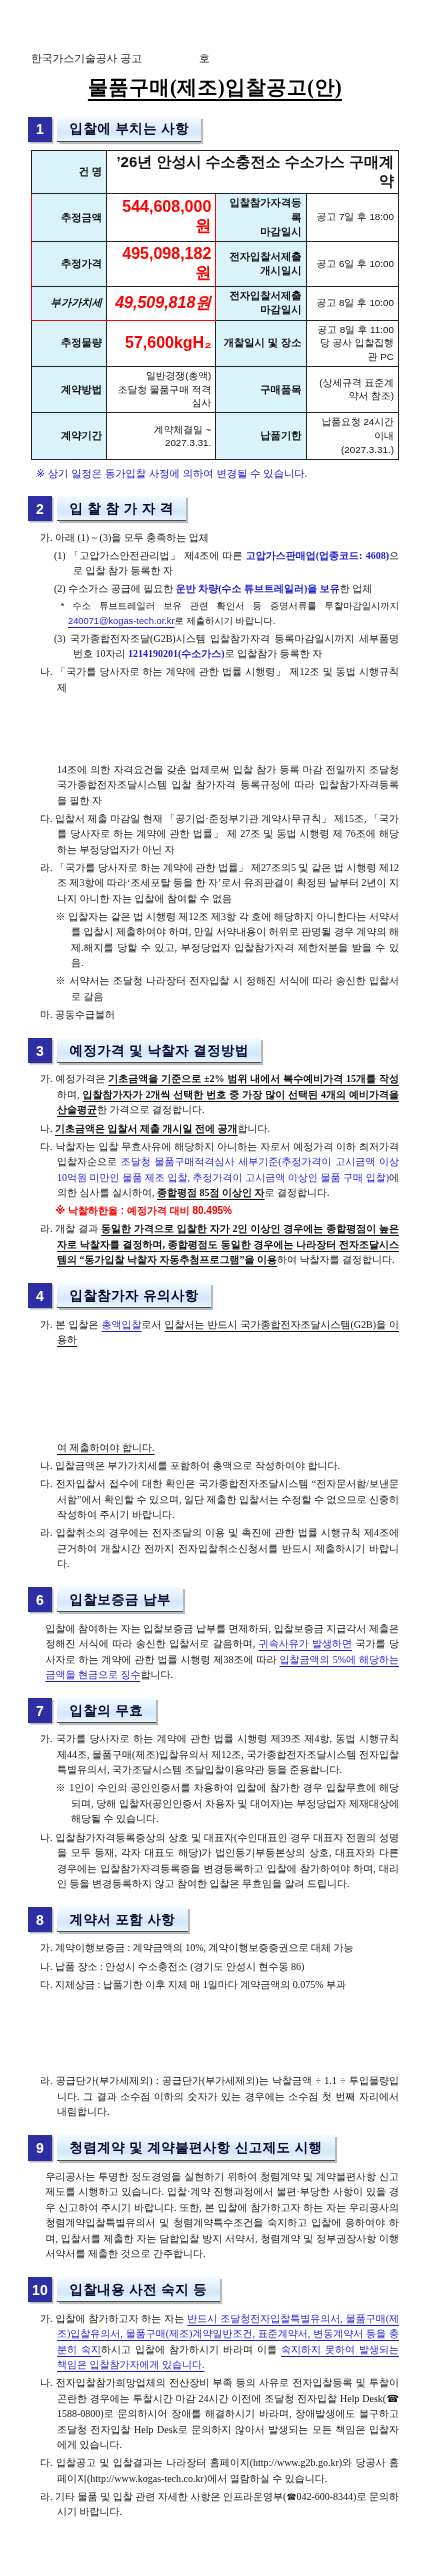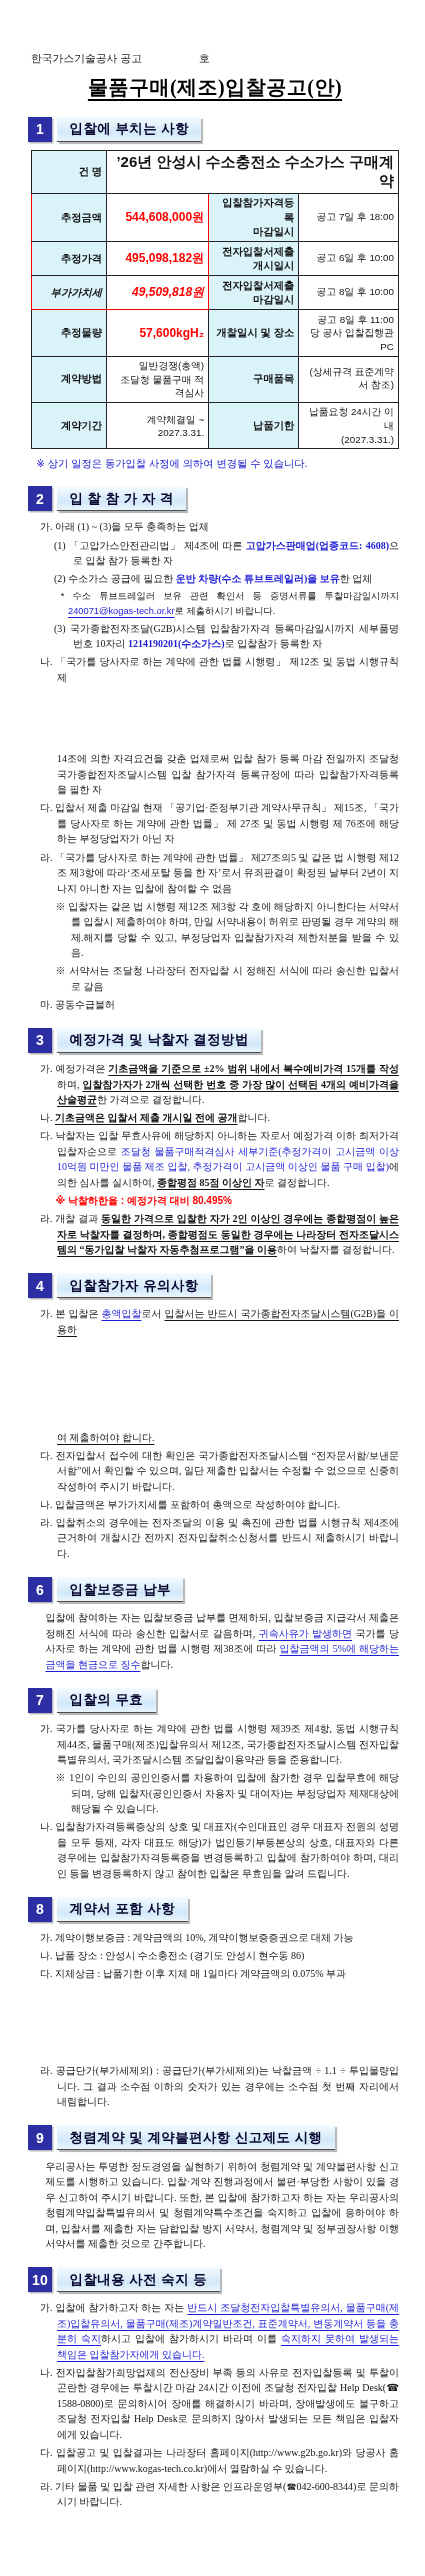--- a/index.html
+++ b/index.html
@@ -23,21 +23,21 @@
     border-bottom:1.5px solid #4c4c4c;box-shadow:2.1px 2.1px 0 #b9b9b9;}
   
   table.bid{width:100%;border-collapse:collapse;font-family:"Liberation Sans","DejaVu Sans",sans-serif;border:1px solid #111;}
   table.bid th,table.bid td{border:0.8px solid #222;text-align:right;vertical-align:middle;padding:2.1px 4.1px;}
   table.bid tr{height:29px;}
   table.bid tr.r1{height:27px;}
   .lbl{background:#d9f3f9;font-weight:bold;font-size:10.3px;width:66px;}
   .lbl2{background:#d9f3f9;font-weight:bold;font-size:10.3px;width:81px;}
   .val{font-size:9.8px;}
   .subject{font-weight:bold;font-size:15px;}
-  .money{color:#ff0000;font-weight:bold;font-size:12px;}
+  .money{color:#ff0000;font-weight:bold;font-size:16px;}
   .pre{white-space:pre-line;line-height:1.4;}
   .rt{border-top:1.5px solid #ff0000 !important;}
   .rb{border-bottom:1.5px solid #ff0000 !important;font-style:italic;}
   .rl{border-left:1.5px solid #ff0000 !important;}
   .rr{border-right:1.5px solid #ff0000 !important;}
   .tbl-note{margin:7.2px 0 0 5.2px;font-family:"Liberation Sans","DejaVu Sans",sans-serif;font-size:10.3px;color:#1414cc;}
   
   .blk{font-size:10px;line-height:1.55;text-align:justify;margin:2.6px 0;}
   .h0{padding-left:26px;text-indent:-17px;}
   .h0c{padding-left:26px;}
@@ -160,22 +160,22 @@
   <div class="sec-hdr">
     <div class="sec-num">4</div>
     <div class="sec-title">입찰참가자 유의사항</div>
   </div>
   <div>
       <div class="blk h0"><span>가. 본 입찰은 </span><span class="blueu">총액입찰</span><span>로서 </span><span class="u">입찰서는 반드시 국가종합전자조달시스템(G2B)을 이용하</span></div>
     </div>
   <div class="pgap" style="height:87px"></div>
   <div>
       <div class="blk h0c"><span class="u">여 제출하여야 합니다.</span></div>
+      <div class="blk h0"><span>나. 입찰금액은 부가가치세를 포함하여 총액으로 작성하여야 합니다.</span></div>
       <div class="blk h0"><span>다. 전자입찰서 접수에 대한 확인은 국가종합전자조달시스템 “전자문서함/보낸문서함”에서 확인할 수 있으며, 일단 제출한 입찰서는 수정할 수 없으므로 신중히 작성하여 주시기 바랍니다.</span></div>
-      <div class="blk h0"><span>나. 입찰금액은 부가가치세를 포함하여 총액으로 작성하여야 합니다.</span></div>
       <div class="blk h0"><span>라. 입찰취소의 경우에는 전자조달의 이용 및 촉진에 관한 법률 시행규칙 제4조에 근거하여 개찰시간 전까지 전자입찰취소신청서를 반드시 제출하시기 바랍니다.</span></div>
     </div>
 
   <div class="sec-hdr">
     <div class="sec-num">6</div>
     <div class="sec-title">입찰보증금 납부</div>
   </div>
   <div>
       <div class="blk flat"><span>입찰에 참여하는 자는 입찰보증금 납부를 면제하되, 입찰보증금 지급각서 제출은 정해진 서식에 따라 송신한 입찰서로 갈음하며, </span><span class="blueu">귀속사유가 발생하면</span><span> 국가를 당사자로 하는 계약에 관한 법률 시행령 제38조에 따라 </span><span class="blueu">입찰금액의 5%에 해당하는 금액을 현금으로 징수</span><span>합니다.</span></div>
     </div>

